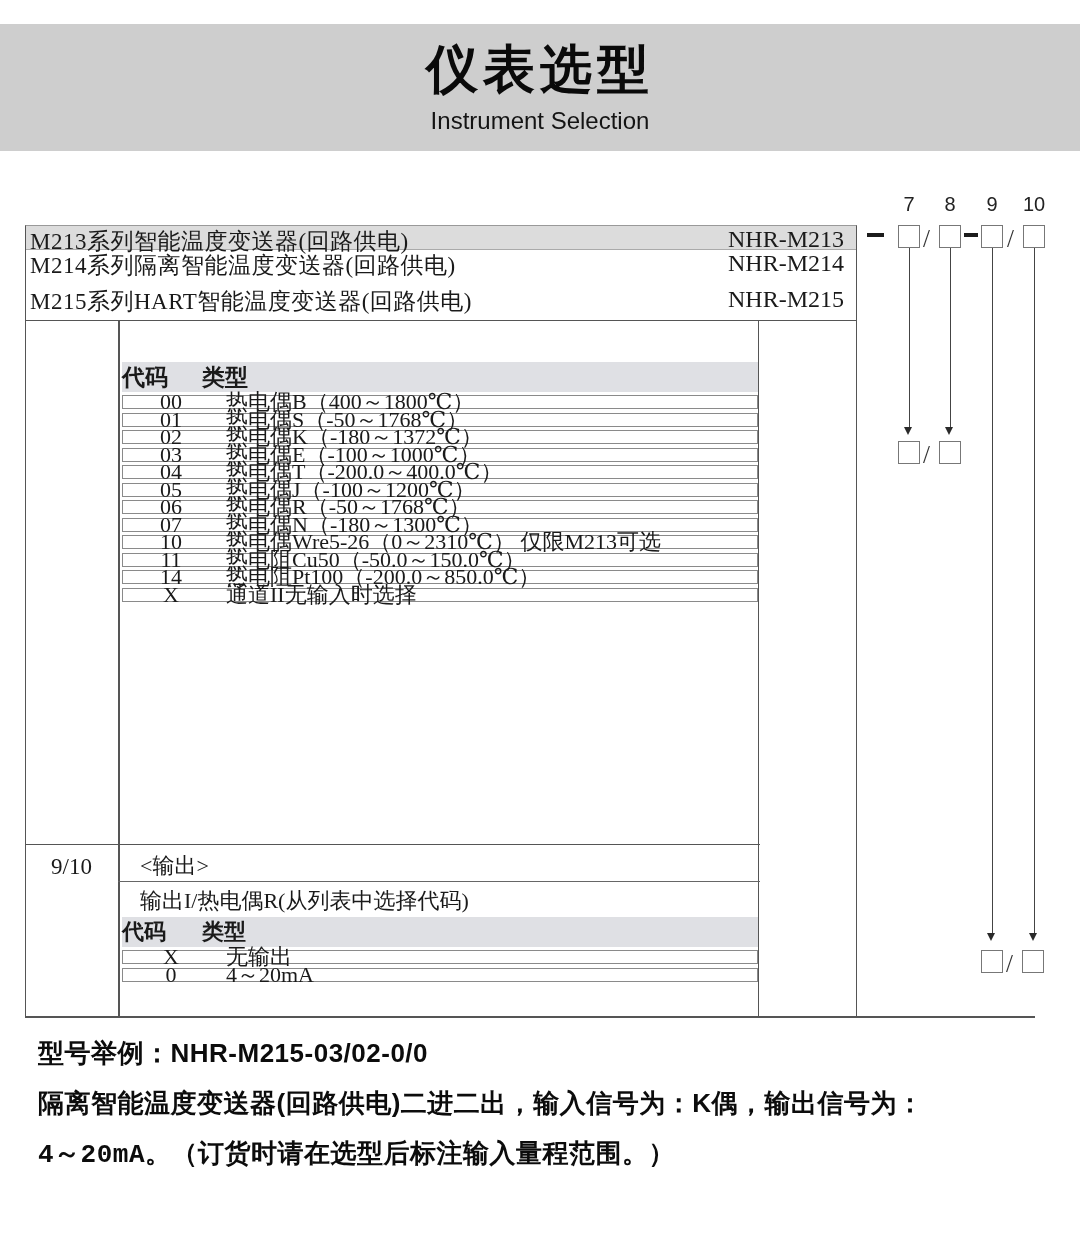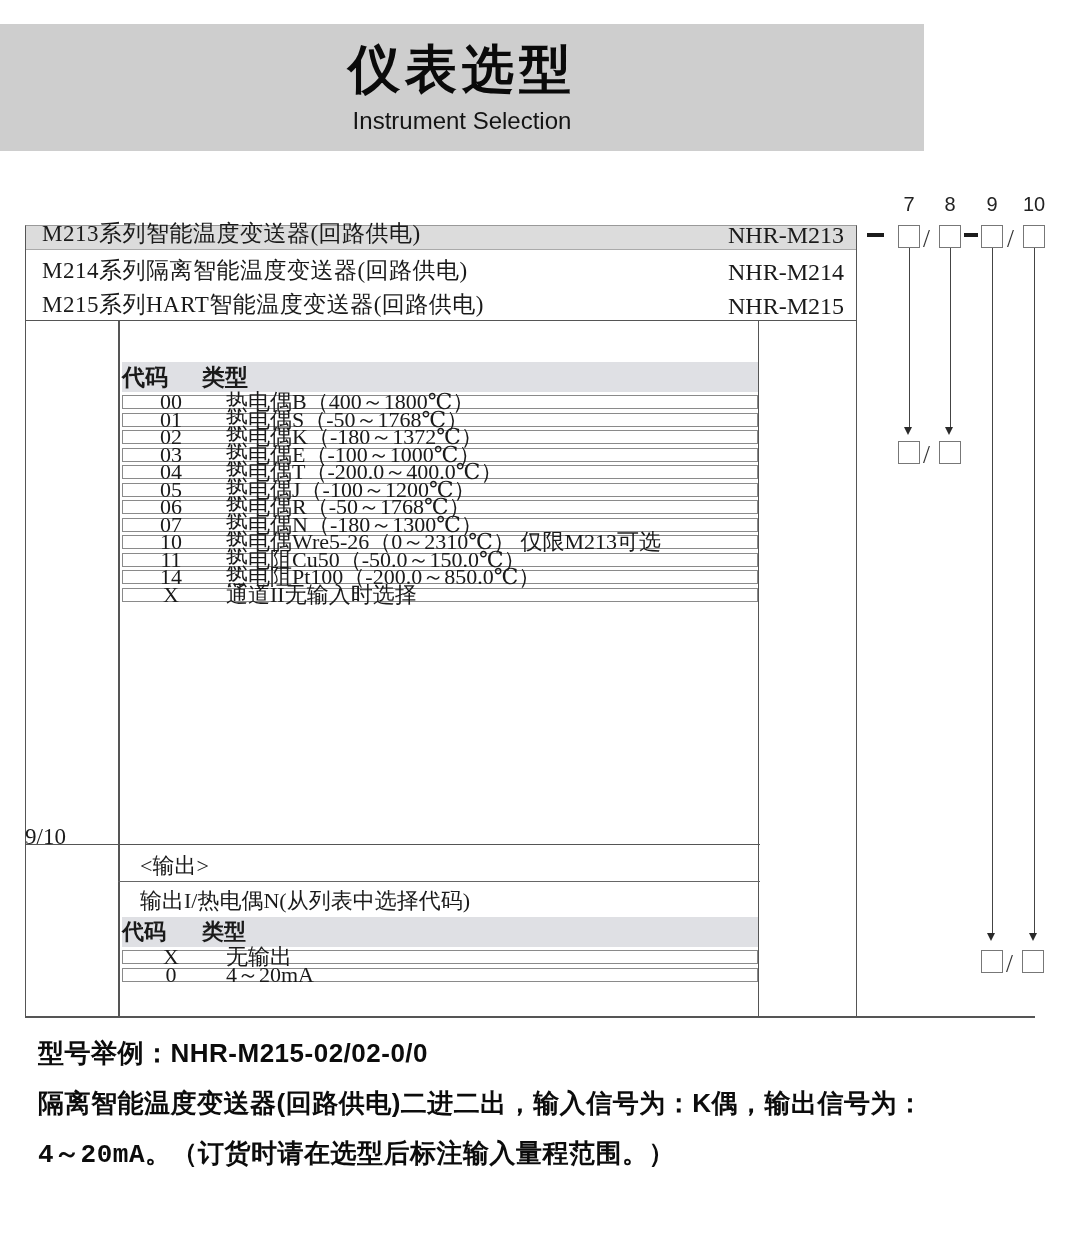--- a/index.html
+++ b/index.html
@@ -12,32 +12,32 @@
     --ink:#1a1a1a;
   }
   *{margin:0;padding:0;box-sizing:border-box;}
   html,body{background:#fff;}
   .page{
     position:relative;width:1080px;height:1246px;background:#fff;overflow:hidden;
     font-family:"Liberation Serif","DejaVu Serif",serif;color:var(--ink);
   }
   .abs{position:absolute;}
   
-  .banner{left:0;top:24px;width:924px;height:127px;background:var(--banner-bg);
+  .banner{left:0;top:24px;width:1080px;height:127px;background:var(--banner-bg);
     display:flex;flex-direction:column;align-items:center;justify-content:center;}
   .banner .title{font-family:"Liberation Sans","DejaVu Sans",sans-serif;font-weight:900;
     font-size:52px;letter-spacing:5px;color:#0a0a0a;line-height:1.05;}
   .banner .subtitle{font-family:"Liberation Sans","DejaVu Sans",sans-serif;font-size:24px;
     color:#141414;margin-top:12px;line-height:1.05;}
   
   .outer-box{left:25px;top:225px;width:832px;height:791px;
     border-left:1.5px solid var(--strong-line);border-right:1.5px solid var(--strong-line);
     border-top:1px solid #999;}
-  .series-row{display:flex;justify-content:space-between;align-items:flex-end;
-    padding:0 12px 0 16px;font-size:23px;}
+  .series-row{display:flex;justify-content:space-between;align-items:flex-start;
+    padding:0 12px 0 4px;font-size:23px;}
   .series-row .s-name{letter-spacing:0.5px;}
   .series-row .s-model{font-size:24px;}
   .series-hl{height:24px;background:var(--hl-bg);border-bottom:1px solid #aaa;}
   .series-plain2{height:36px;}
   .series-plain3{height:34px;}
   .hline{position:absolute;background:var(--strong-line);}
   .vline{position:absolute;background:var(--strong-line);}
   
   .band{position:absolute;width:636px;height:30px;background:var(--band-bg);
     display:flex;align-items:center;font-size:23px;font-weight:700;}
@@ -155,24 +155,24 @@
     <span class="code">14</span>
     <span class="type">热电阻Pt100（-200.0～850.0℃）</span>
   </div>
 
   <div class="trow">
     <span class="code">X</span>
     <span class="type">通道II无输入时选择</span>
   </div>
 </div>
 
-  <div class="cell-label" style="left:25px;top:824px;width:93px;">9/10</div>
+  <div class="cell-label" style="left:25px;top:854px;width:93px;text-align:center;">9/10</div>
   <div class="cell-label" style="left:140px;top:851px;font-size:22px;">&lt;输出&gt;</div>
   <div class="hline" style="left:118px;top:880.5px;width:642px;height:1.2px;background:#666;"></div>
-  <div class="cell-label" style="left:140px;top:886px;font-size:22px;">输出I/热电偶N(从列表中选择代码)</div>
+  <div class="cell-label" style="left:140px;top:886px;font-size:22px;">输出I/热电偶R(从列表中选择代码)</div>
   <div class="band sans" style="left:122px;top:917px;">
     <span class="h-code">代码</span>
     <span class="h-type">类型</span>
   </div>
   <div class="rows" id="output-rows" style="left:122px;top:950px;">
   <div class="trow">
     <span class="code">X</span>
     <span class="type">无输出</span>
   </div>
 
@@ -206,17 +206,17 @@
   <div class="arr" style="left:1029px;top:933px;"></div>
 
   <div class="obox" style="left:898px;top:441px;"></div>
   <span class="slash" style="left:923px;top:442px;">/</span>
   <div class="obox" style="left:939px;top:441px;"></div>
 
   <div class="obox" style="left:981px;top:950px;"></div>
   <span class="slash" style="left:1006px;top:951px;">/</span>
   <div class="obox" style="left:1022px;top:950px;"></div>
 
-  <div class="ex" style="top:1036px;">型号举例：NHR-M215-02/02-0/0</div>
+  <div class="ex" style="top:1036px;">型号举例：NHR-M215-03/02-0/0</div>
   <div class="ex" style="top:1086px;">隔离智能温度变送器(回路供电)二进二出，输入信号为：K偶，输出信号为：</div>
   <div class="ex" style="top:1136px;font-family:Liberation Mono, monospace;">4～20mA。（订货时请在选型后标注输入量程范围。）</div>
 
 </div>
 
 </body></html>

